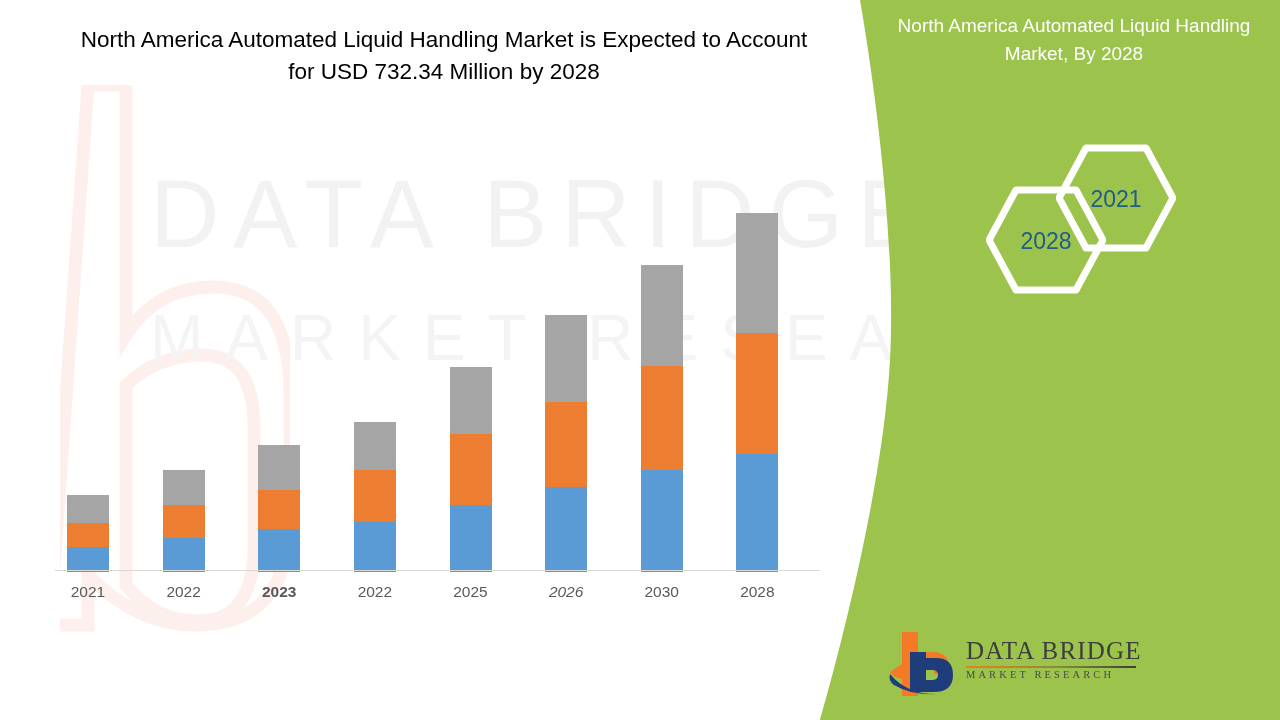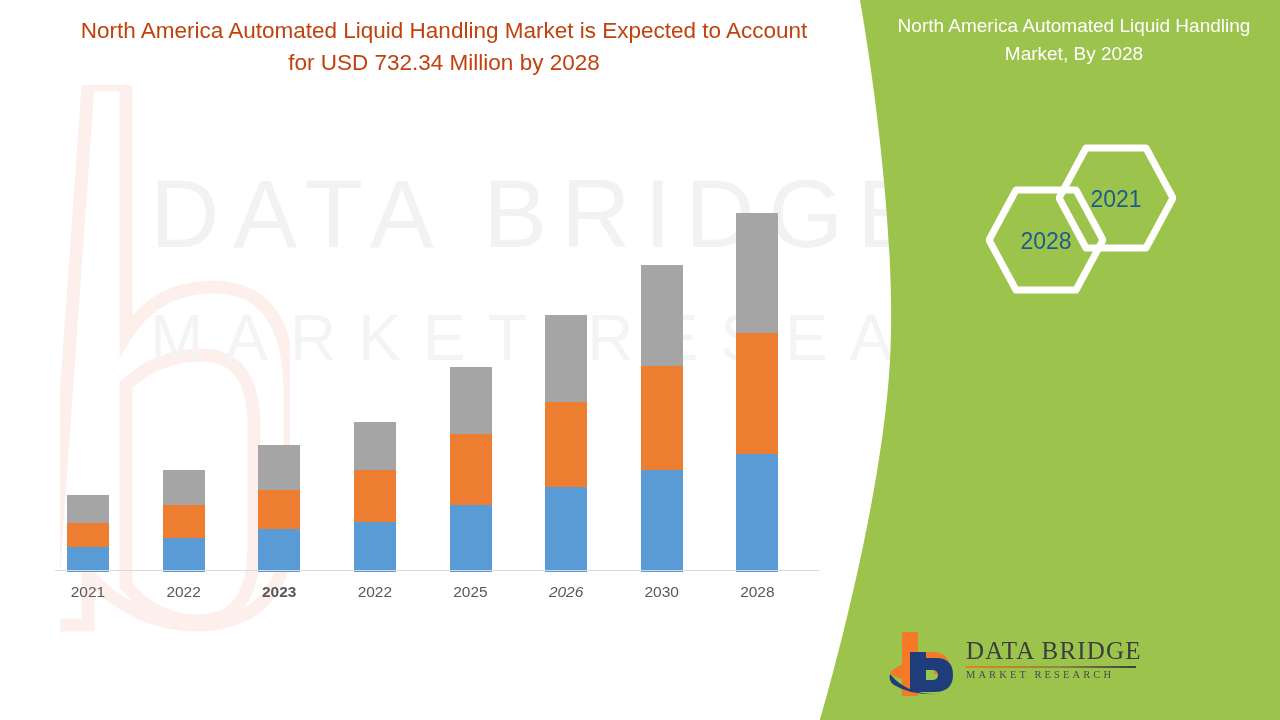--- a/index.html
+++ b/index.html
@@ -147,24 +147,24 @@
     font-size: 10.5px;
     color: #4a4a4a;
     letter-spacing: 3.1px;
     line-height: 1;
   }
 
   
   .chart-title {
     position: absolute;
     left: 72px;
-    top: 15px;
+    top: 24px;
     width: 744px;
     text-align: center;
-    color: #c2410c;
+    color: #000000;
     font-size: 22.5px;
     line-height: 1.42;
     font-weight: 400;
   }
 
   .plot {
     position: absolute;
     left: 55px;
     top: 100px;
     width: 765px;

